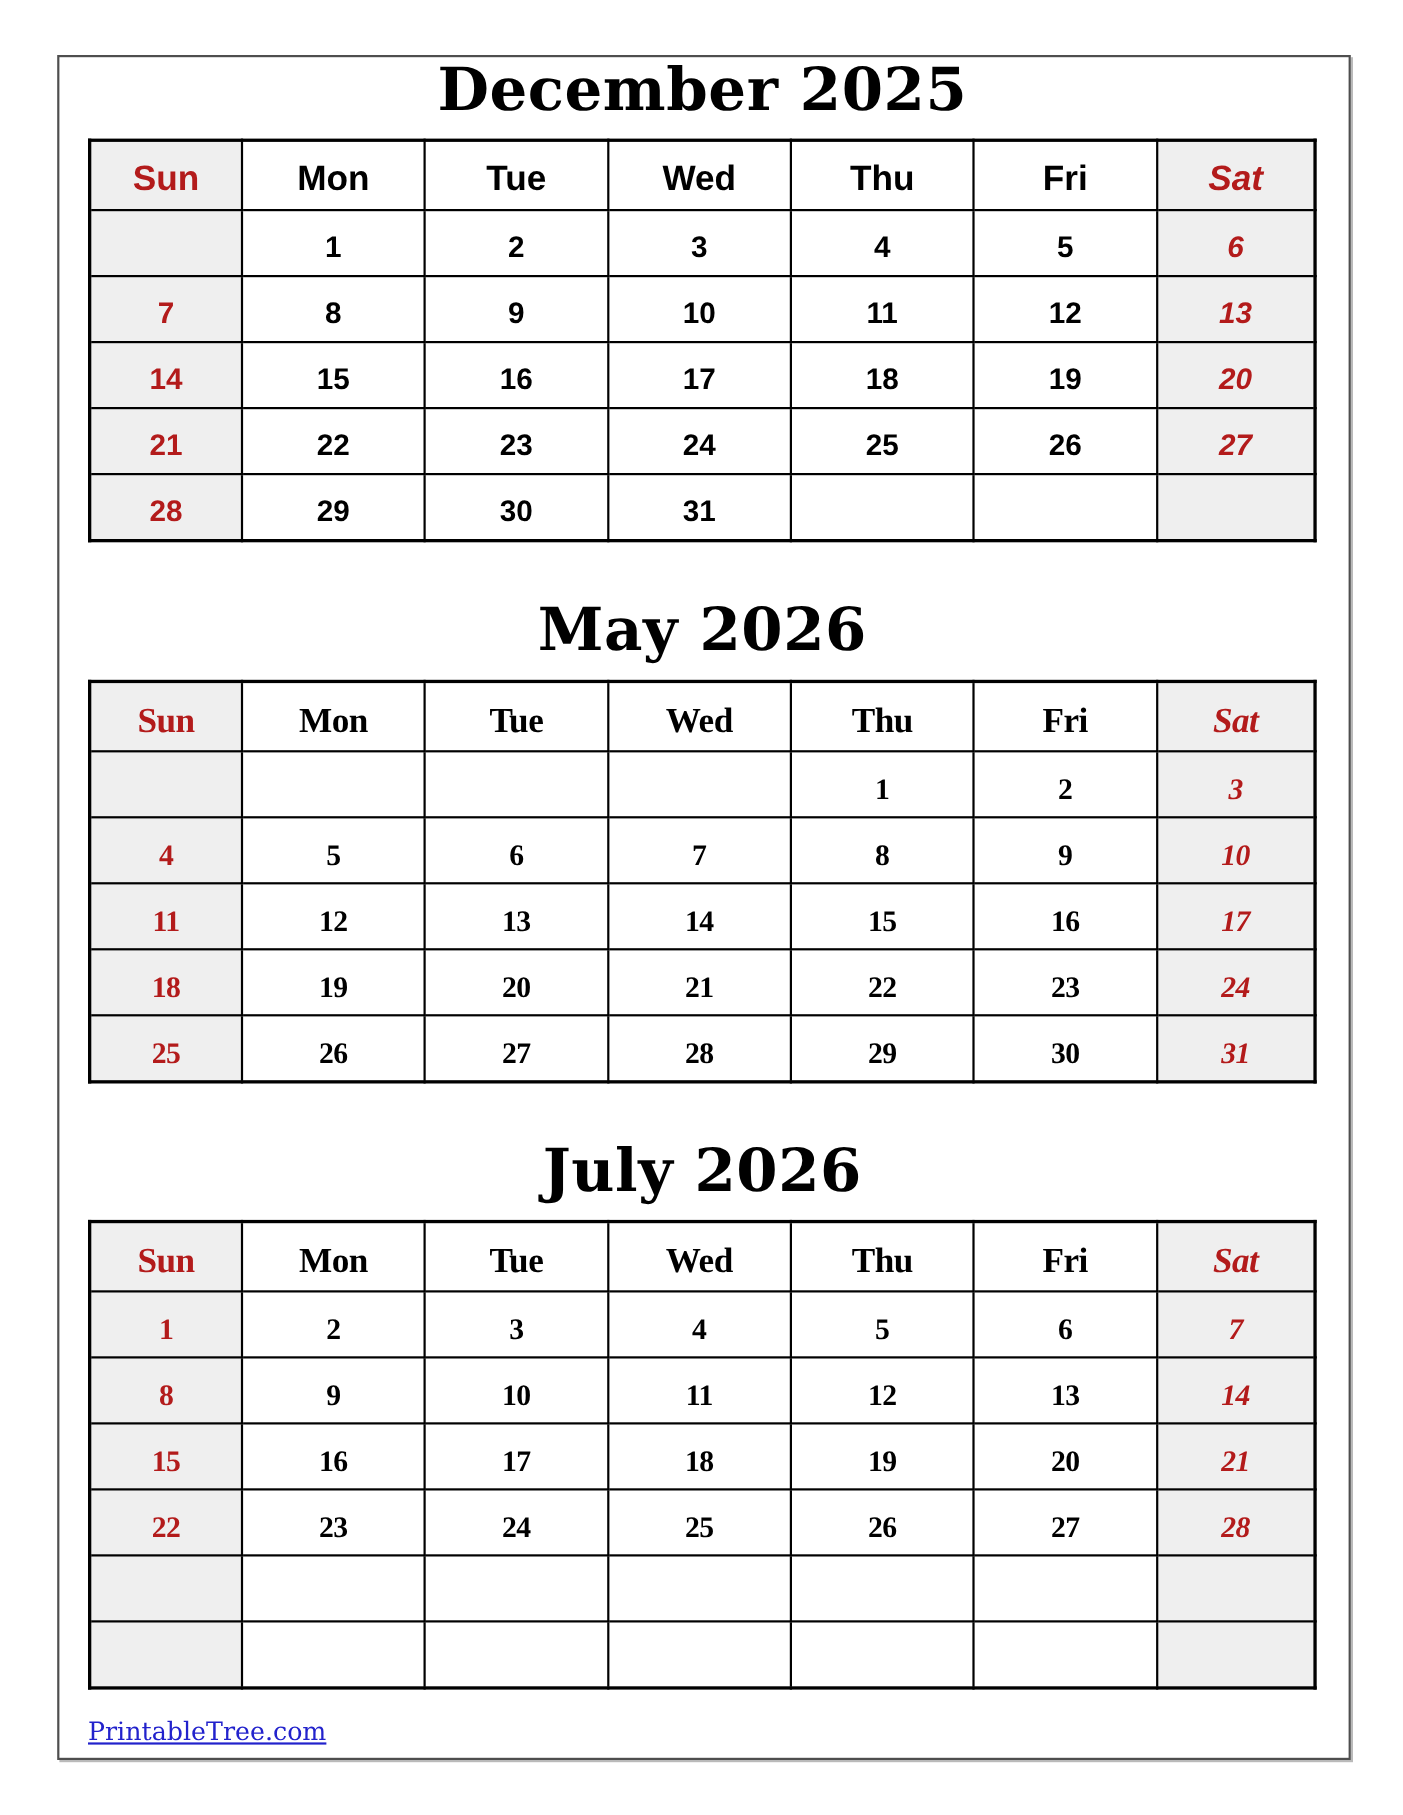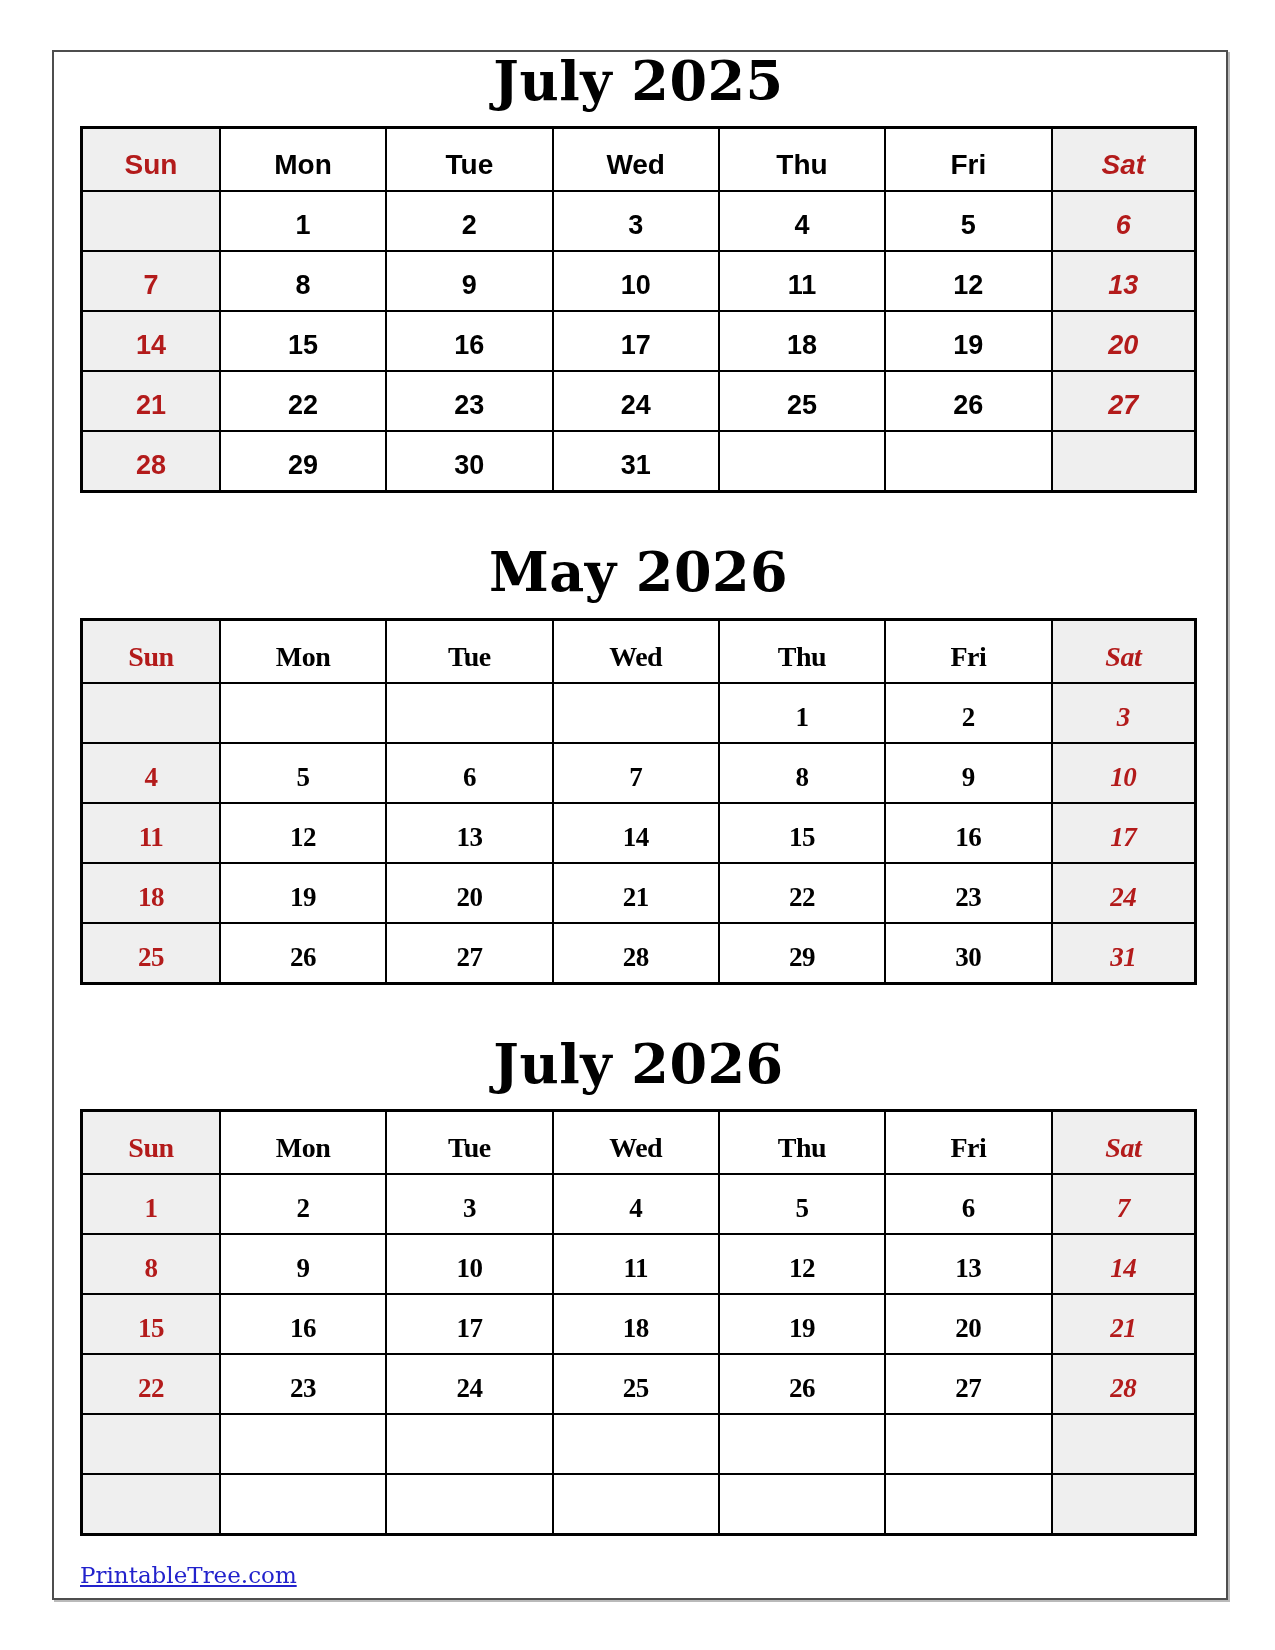--- a/index.html
+++ b/index.html
@@ -53,21 +53,21 @@
     border: 2px solid #000000;
     text-align: center;
     vertical-align: bottom;
     padding: 0 0 9px 0;
     font-weight: bold;
     color: #000000;
     background: #ffffff;
   }
   table.cal th {
     height: 52px;
-    font-size: 28px;
+    font-size: 32px;
   }
   table.cal td {
     height: 49px;
     font-size: 27px;
   }
   
   table.cal th:first-child, table.cal td:first-child,
   table.cal th:last-child,  table.cal td:last-child {
     background: var(--weekend-bg, #efefef);
     color: var(--weekend-red, #b31b1b);
@@ -97,21 +97,21 @@
   }
 </style>
 </head>
 <body>
 
 <div class="page-frame"></div>
 
 <div class="content">
 
   <section class="month">
-    <h2 class="month-title">July 2025</h2>
+    <h2 class="month-title">December 2025</h2>
     <table class="cal">
         <thead>
           <tr>
             <th>Sun</th>
             <th>Mon</th>
             <th>Tue</th>
             <th>Wed</th>
             <th>Thu</th>
             <th>Fri</th>
             <th>Sat</th>

